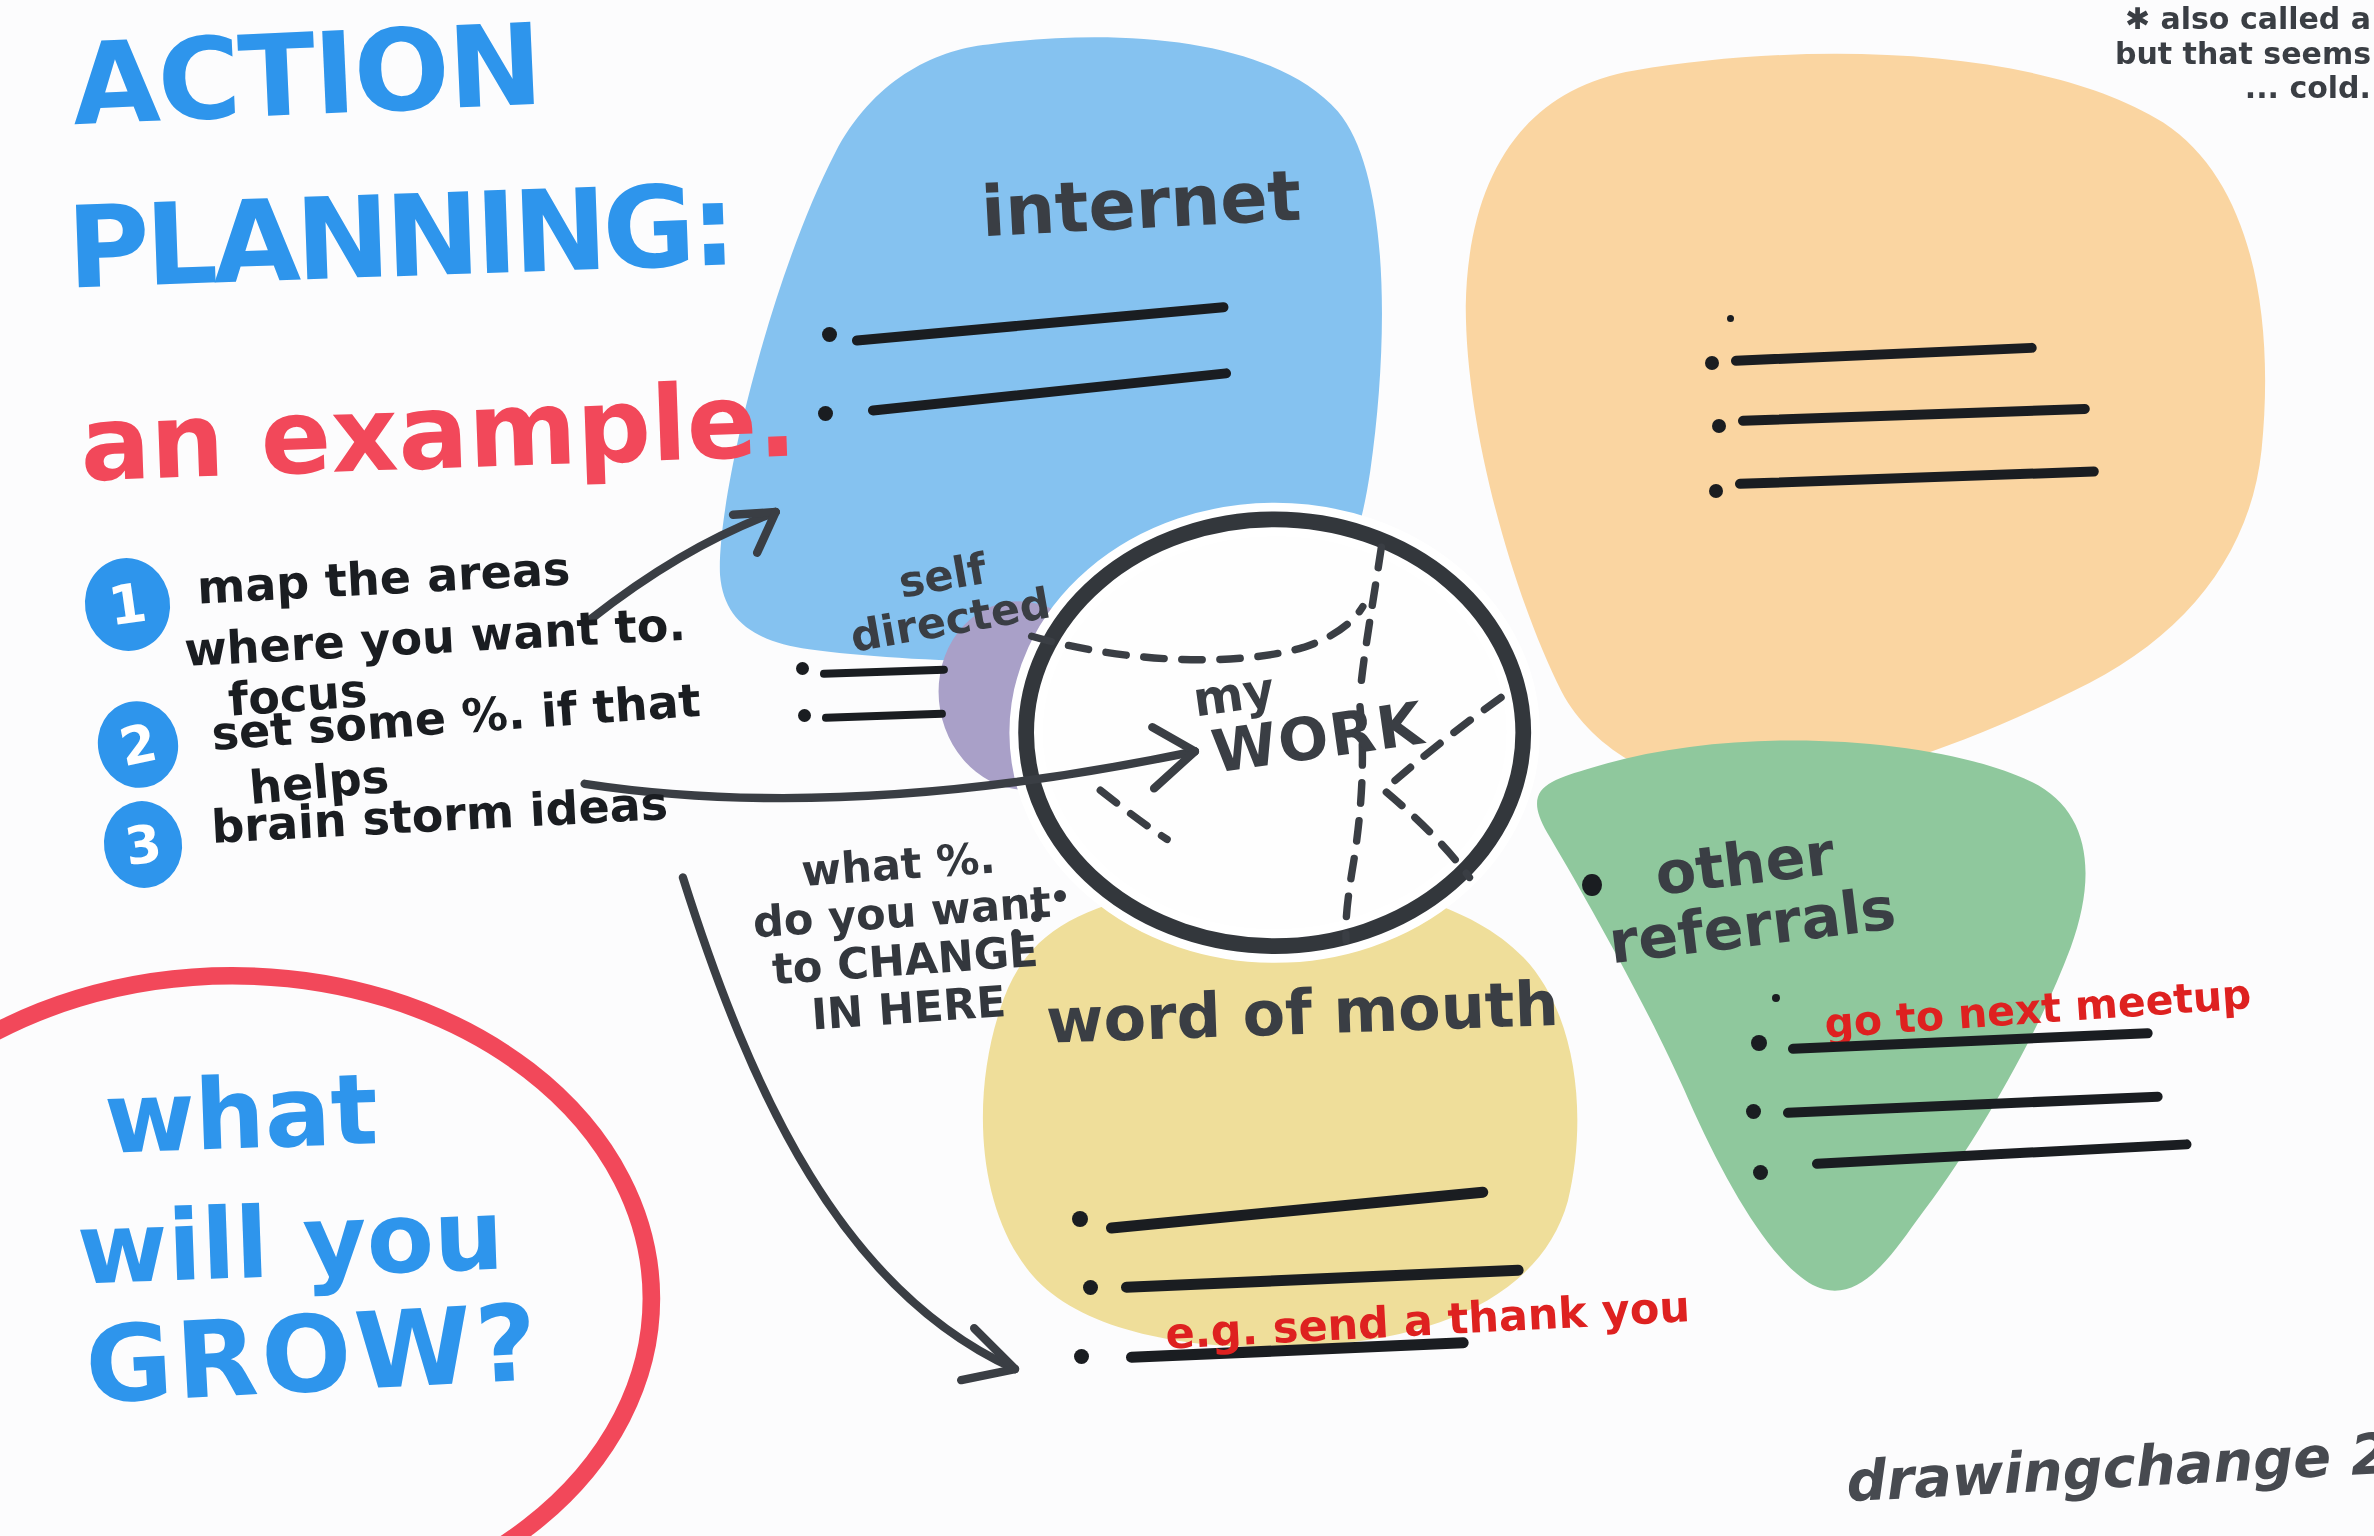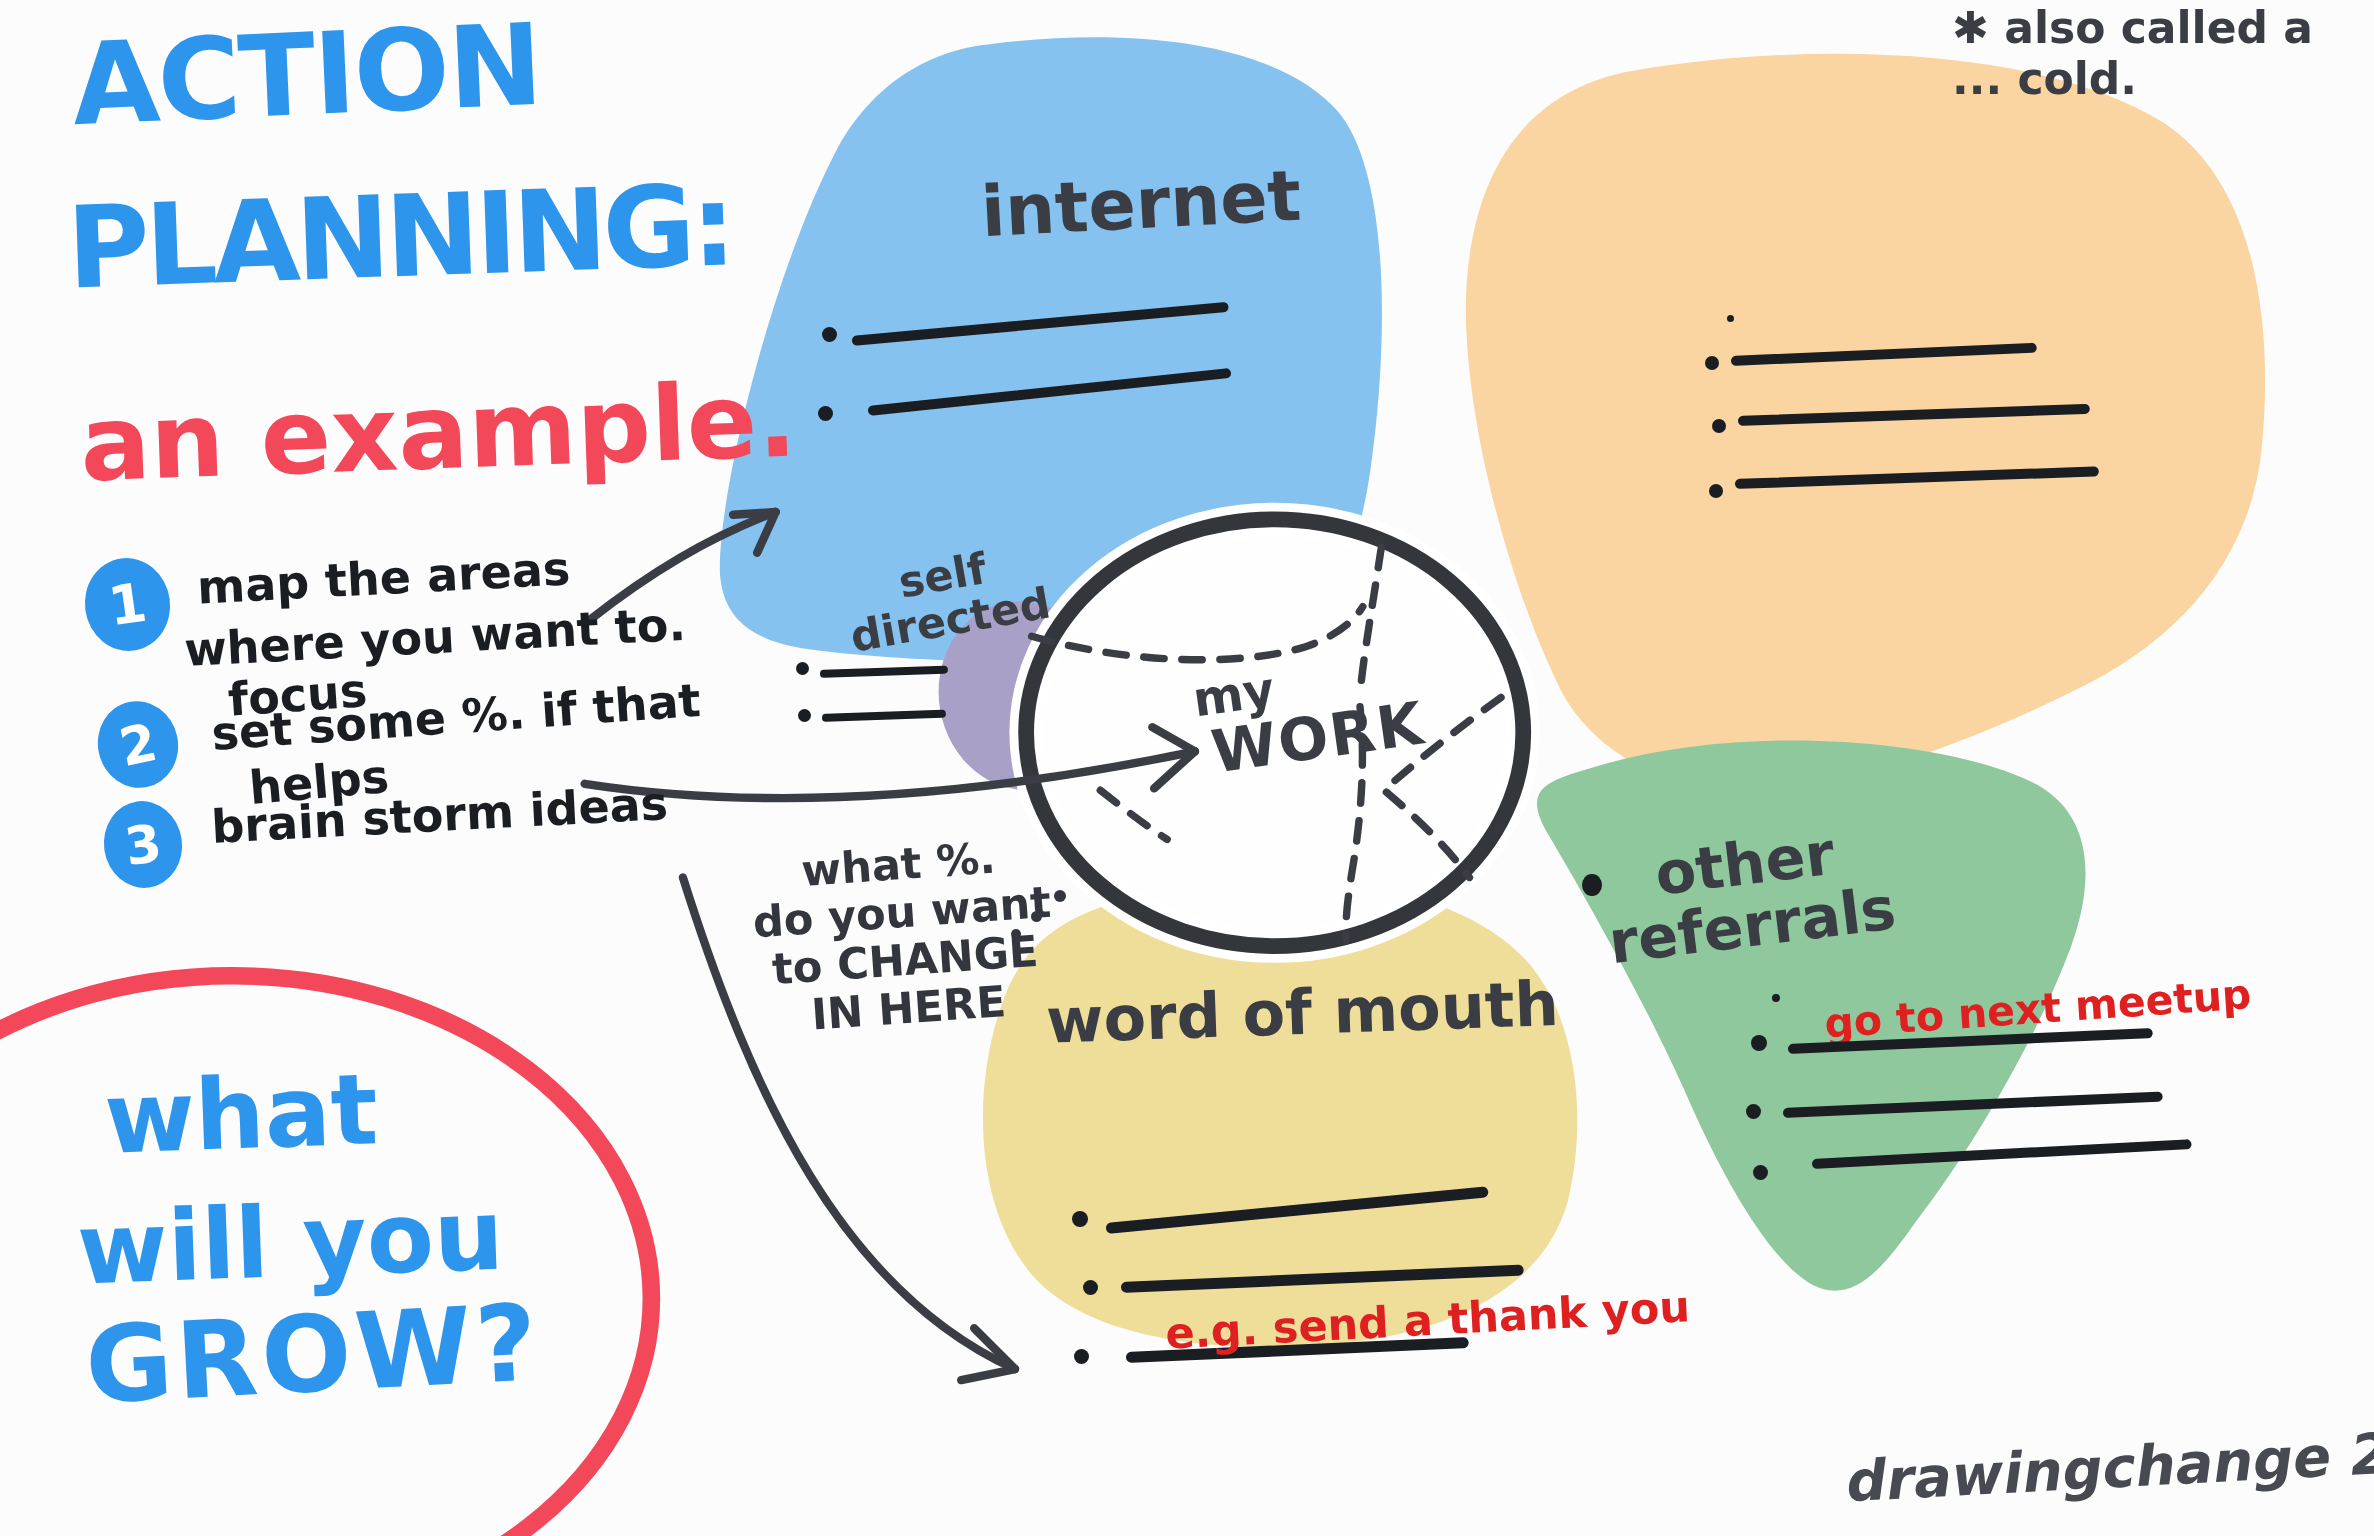--- a/index.html
+++ b/index.html
@@ -29,21 +29,21 @@
   .b2{left:98px;top:701px;width:80px;height:87px;font-size:52px;transform:rotate(-12deg);}
   .b3{left:104px;top:801px;width:78px;height:87px;font-size:52px;transform:rotate(-8deg);}
   .s1l1{left:197px;top:551px;font-size:46px;color:var(--black);transform:rotate(-3deg);}
   .s1l2{left:184px;top:610px;font-size:46px;color:var(--black);transform:rotate(-3deg);}
   .s1l3{left:228px;top:668px;font-size:46px;color:var(--black);transform:rotate(-4deg);}
   .s2l1{left:211px;top:690px;font-size:46px;color:var(--black);transform:rotate(-4deg);}
   .s2l2{left:249px;top:755px;font-size:46px;color:var(--black);transform:rotate(-5deg);}
   .s3l1{left:211px;top:788px;font-size:46px;color:var(--black);transform:rotate(-3deg);}
 
   
-  .footnote{left:1952px;top:1.9px;width:419px;font-size:44px;line-height:1.16;text-align:left;color:var(--ink);}
+  .footnote{left:1952px;top:1.9px;width:419px;font-size:30px;line-height:1.16;text-align:right;color:var(--ink);}
 
   
   .lbl-internet{left:946px;top:163px;width:390px;font-size:70px;transform:rotate(-3deg);}
   .lbl-sd{left:835px;top:553px;width:223px;font-size:43px;line-height:1.05;transform:rotate(-10deg);}
   .lbl-my{left:1193px;top:666px;font-size:48px;transform:rotate(-8deg);}
   .lbl-work{left:1211px;top:703px;font-size:59px;letter-spacing:1.9px;transform:rotate(-8deg);}
   .lbl-wom{left:1046px;top:976px;width:506px;font-size:62px;transform:rotate(-2deg);}
   .lbl-or{left:1577px;top:833px;width:343px;font-size:59px;line-height:1.05;transform:rotate(-7deg);}
   .ann-wom{left:1165px;top:1295px;font-size:43px;color:var(--red2);transform:rotate(-3deg);}
   .ann-or{left:1824px;top:985px;font-size:41px;color:var(--red2);transform:rotate(-4deg);}
@@ -168,20 +168,21 @@
   <div class="txt s1l2">where you want to.</div>
   <div class="txt s1l3">focus</div>
   <div class="badge b2">2</div>
   <div class="txt s2l1">set some %. if that</div>
   <div class="txt s2l2">helps</div>
   <div class="badge b3">3</div>
   <div class="txt s3l1">brain storm ideas</div>
 
   <div class="txt footnote ctr">
     <div>✱ also called a</div>
+    <div>but that seems</div>
     <div>... cold.</div>
   </div>
 
   <div class="txt lbl-internet ctr">internet</div>
   <span class="dot i-d1"></span>
   <span class="ln i-l1"></span>
   <span class="dot i-d2"></span>
   <span class="ln i-l2"></span>
 
   <span class="dot o-d0"></span>

